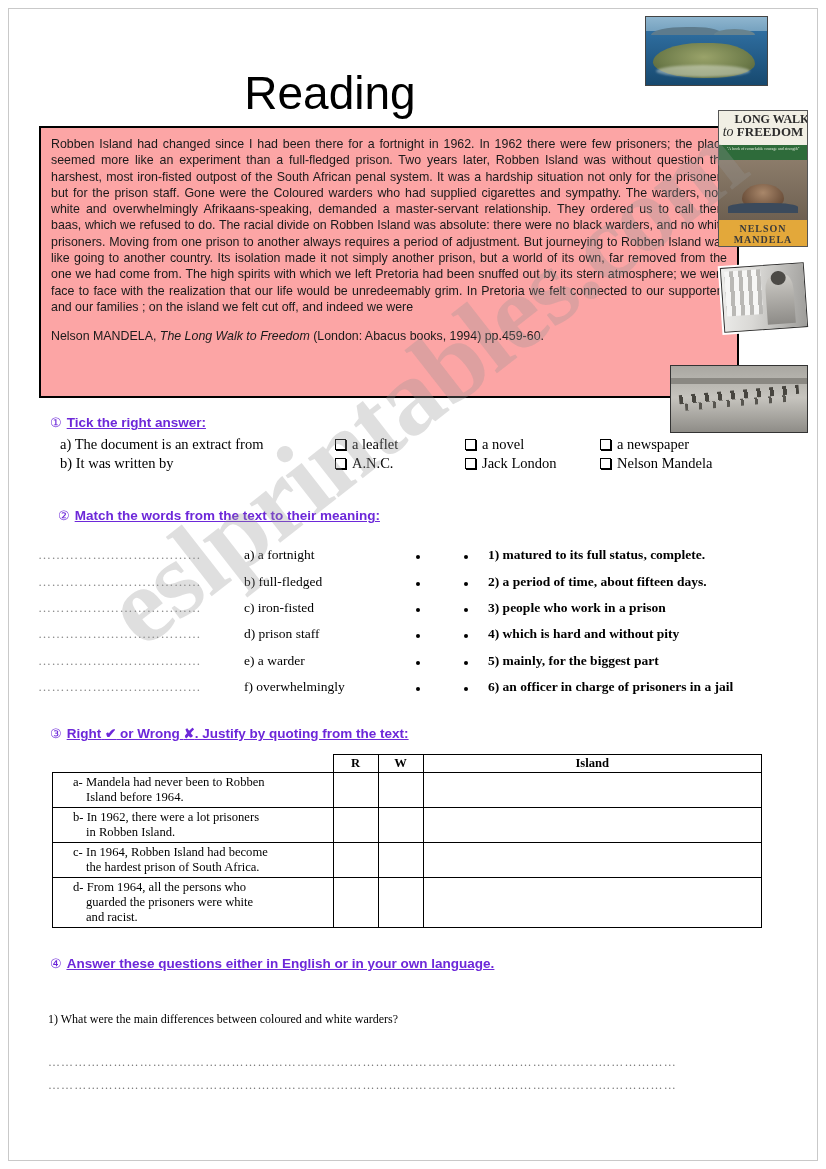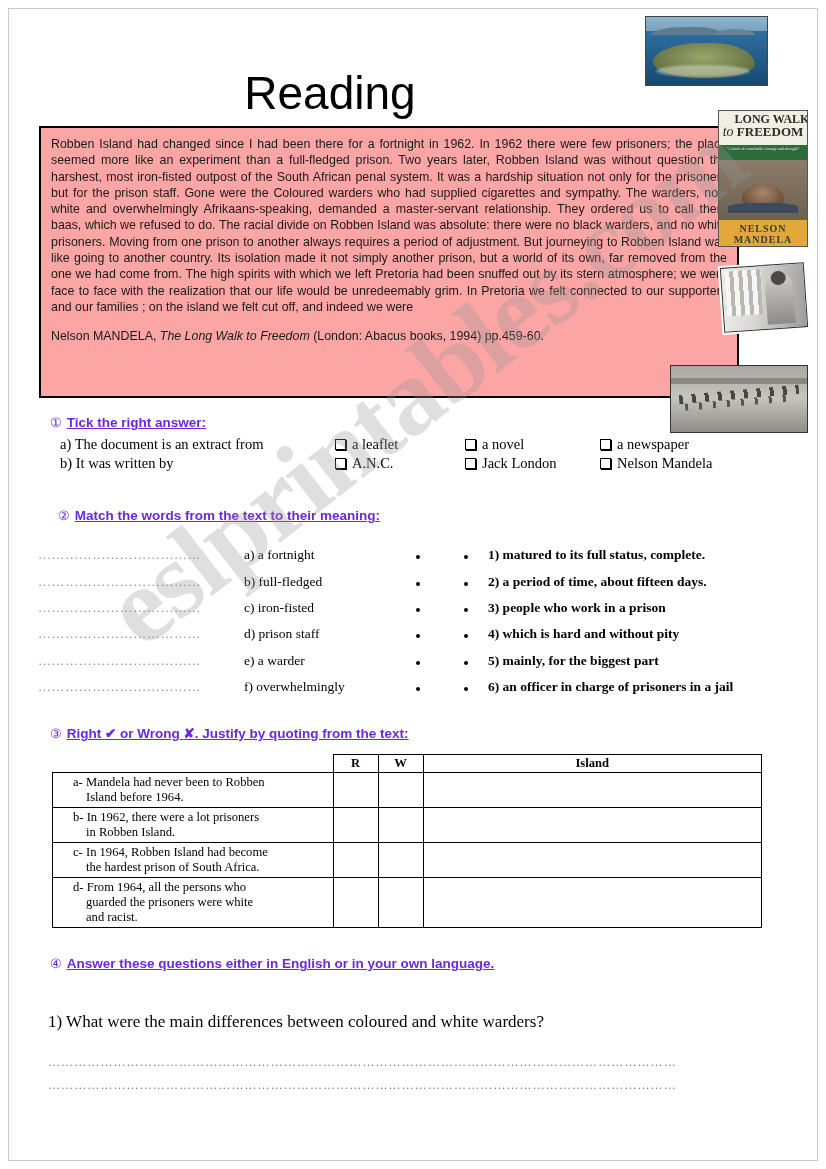--- a/index.html
+++ b/index.html
@@ -365,21 +365,21 @@
   .stmt-l2 { display:block; padding-left: 13px; }
 
   
   #ex4 { position: absolute; left: 50px; top: 956px; z-index: 15; text-decoration: underline; }
   #ex4-q {
     position: absolute;
     left: 48px;
     top: 1012px;
     z-index: 15;
     font-family: "Liberation Serif", serif;
-    font-size: 17px;
+    font-size: 12px;
   }
   .ans-line {
     position: absolute;
     left: 48px;
     width: 742px;
     color: #7a7a7a;
     font-size: 12px;
     letter-spacing: 1.1px;
     white-space: nowrap;
     overflow: hidden;

